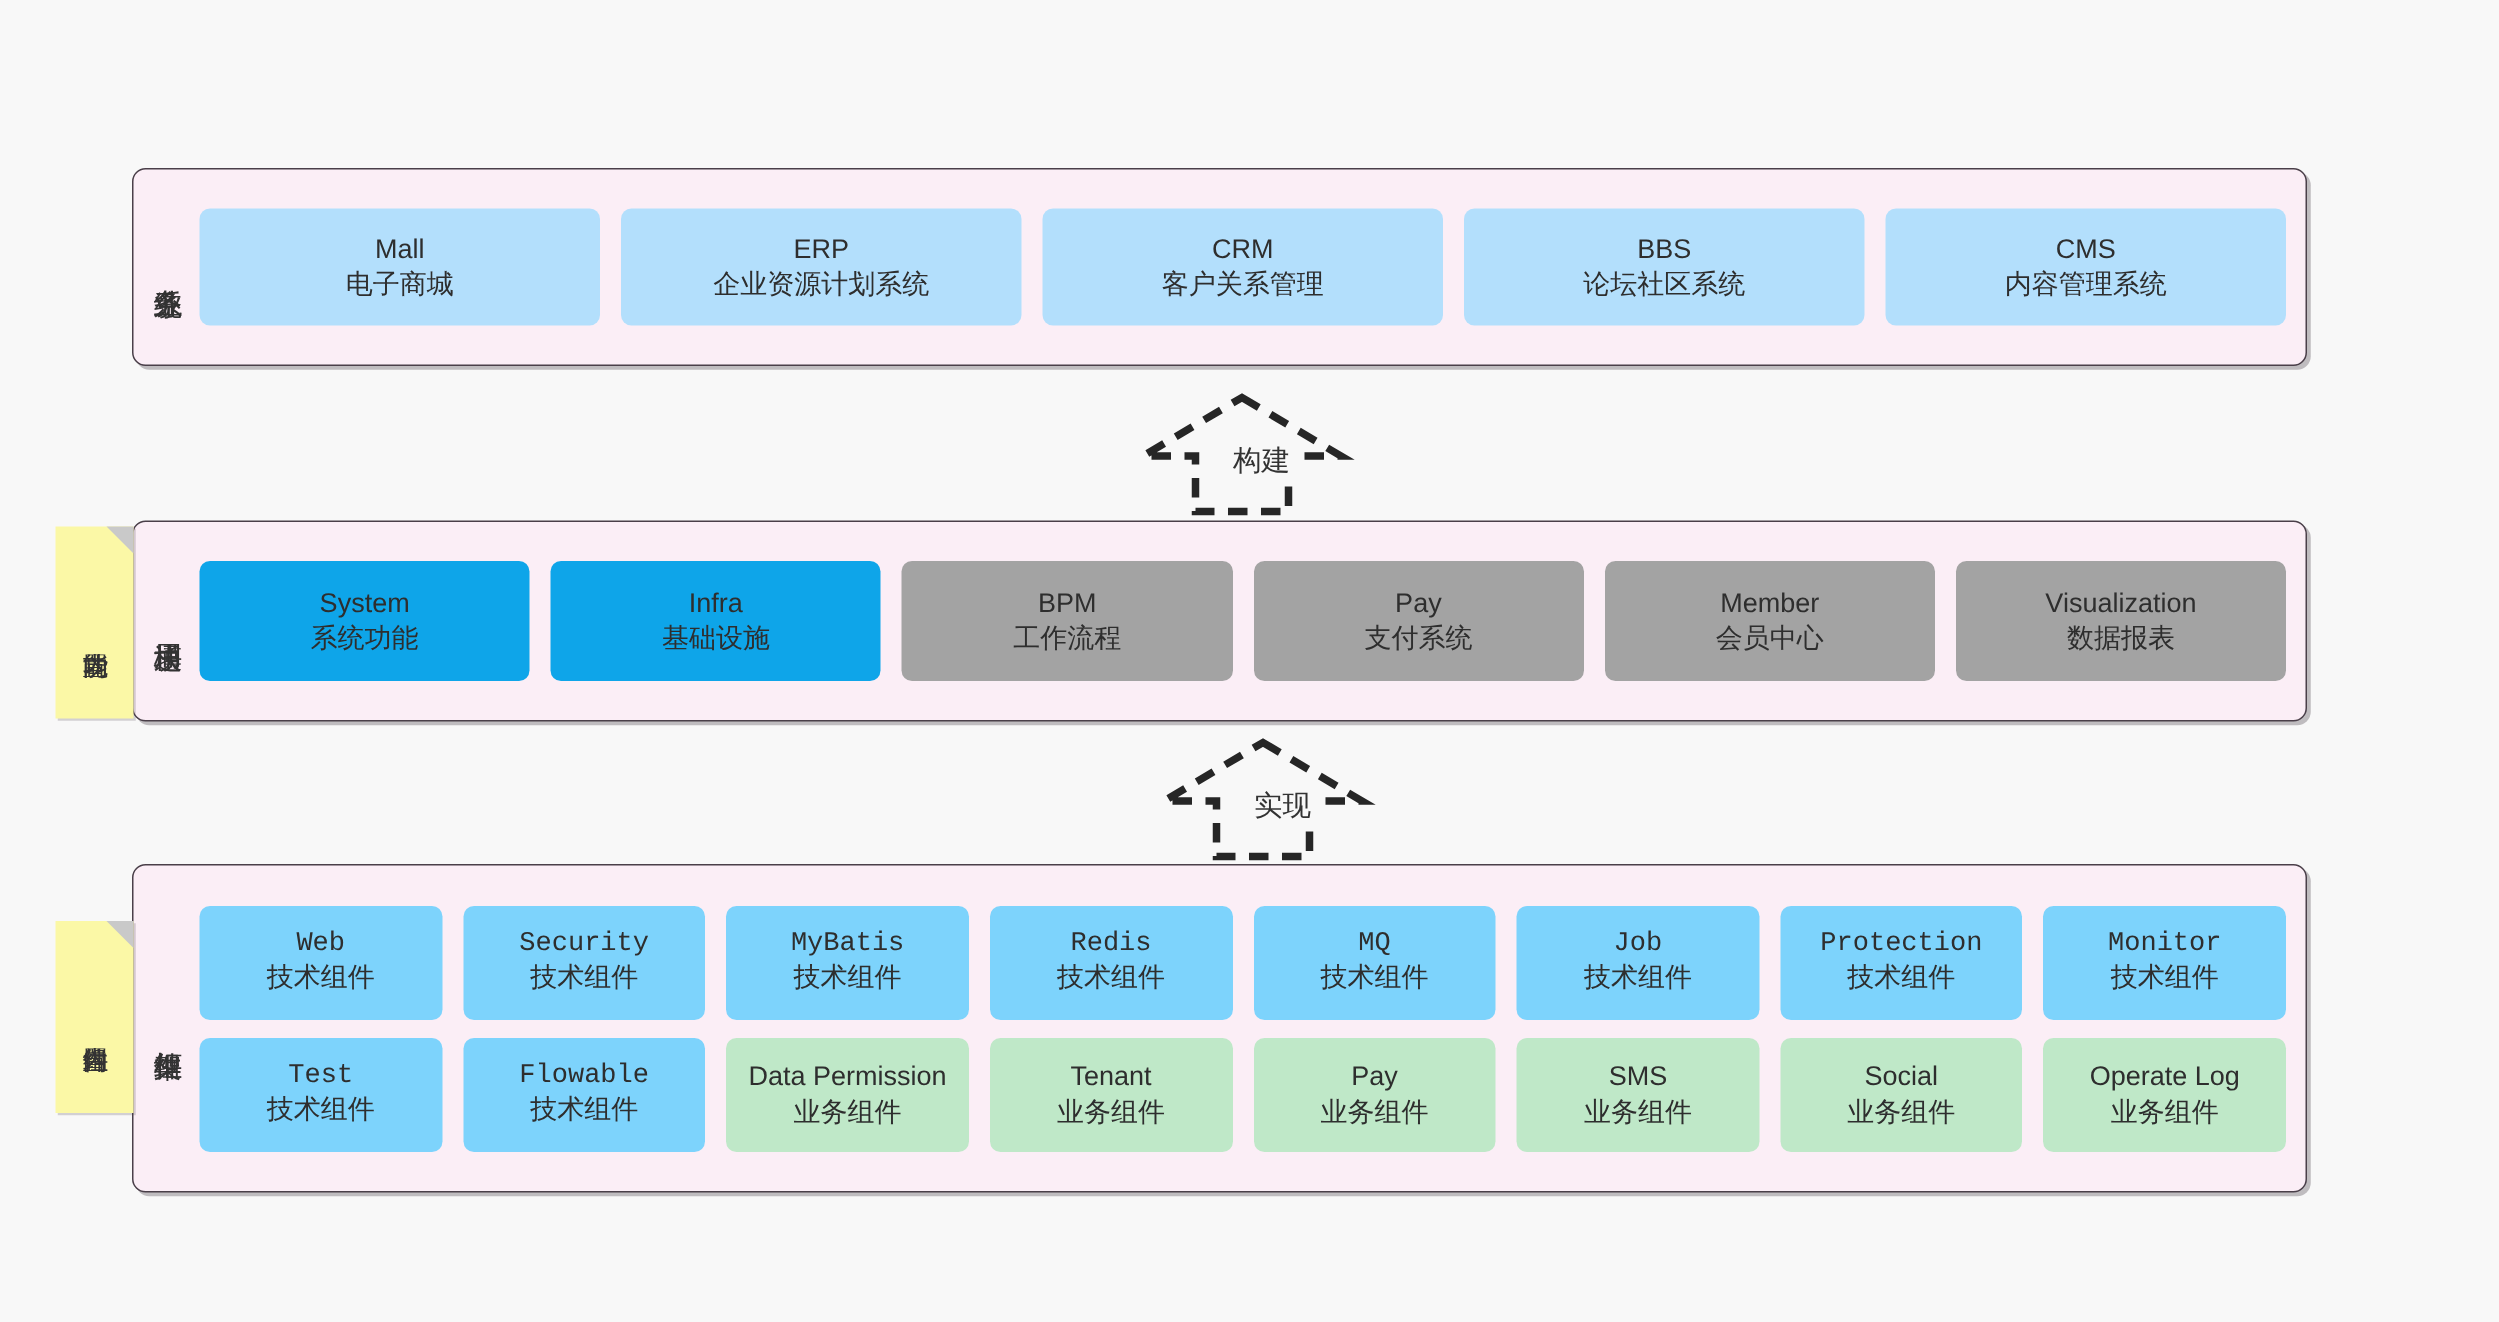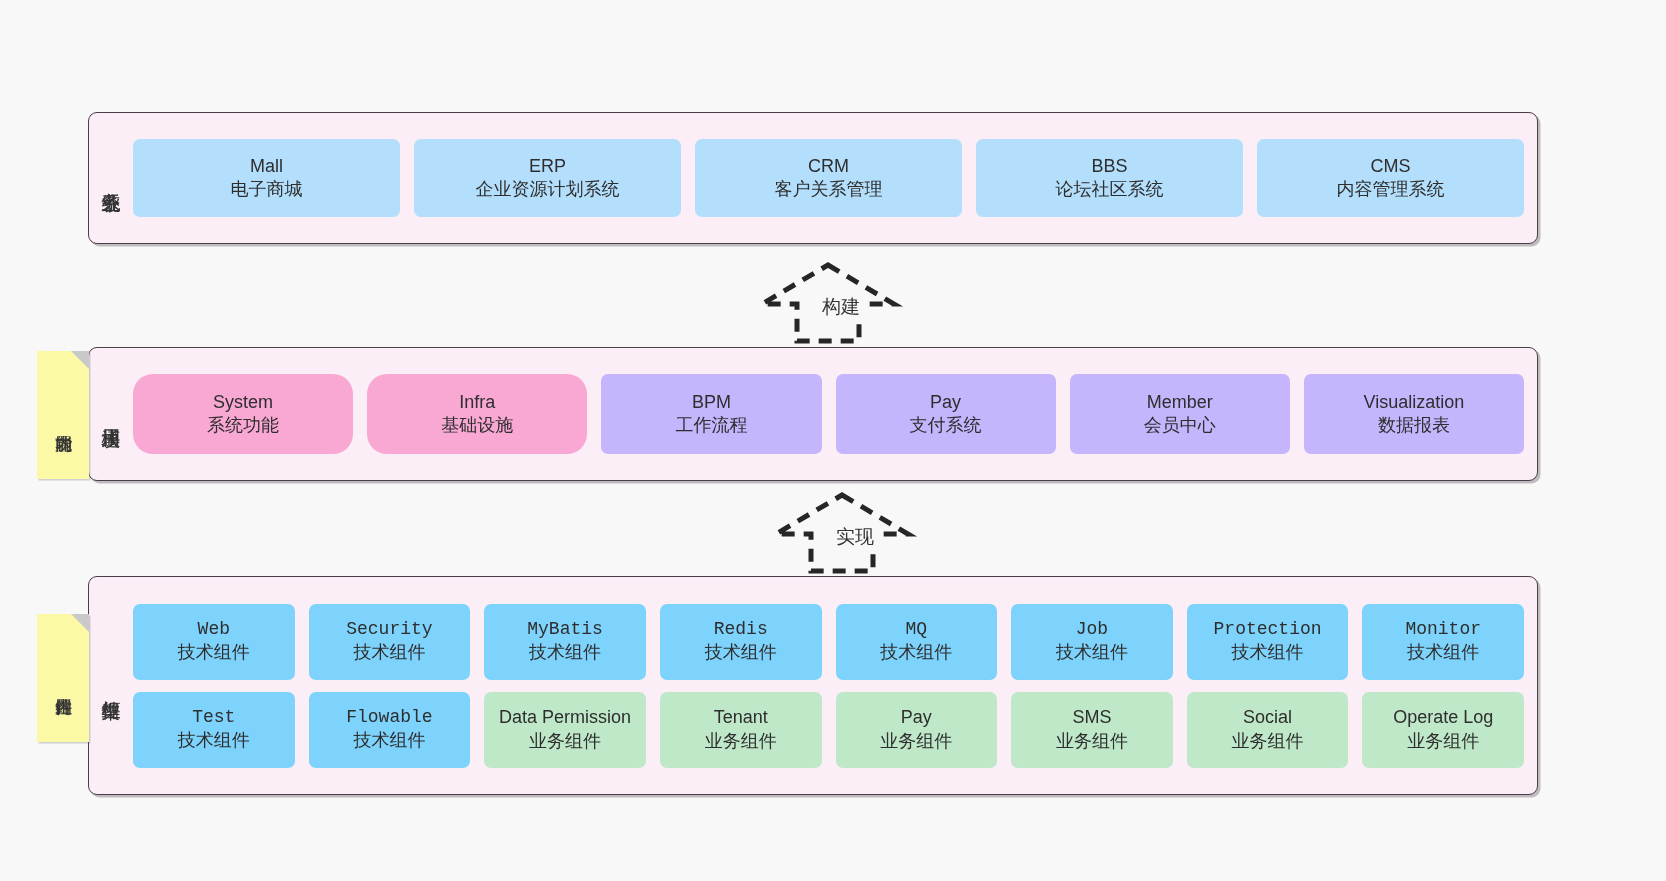--- a/index.html
+++ b/index.html
@@ -69,22 +69,22 @@
   }
   .card .c-en{display:block;}
   .card .c-cn{display:block;}
 
   .h-biz{height:78px;}
   .h-mod{height:80px;}
   .h-fw{height:76px;}
 
   
   .blue{background:#b3dffc;}
-  .red{background:#f9a8d4;border-radius:20px;}
-  .pink{background:#c4b5fd;}
+  .red{background:#0ea5e9;}
+  .pink{background:#a3a3a3;}
   .green{background:#7dd3fc;font-family:Liberation Mono, monospace;}
   .lgreen{background:#bfe8c8;}
 
   
   #layer-business{left:88px;top:112px;width:1450px;height:132px;}
   #layer-modules {left:88px;top:347px;width:1450px;height:134px;}
   #layer-framework{left:88px;top:576px;width:1450px;height:219px;}
 
   
   .note{

